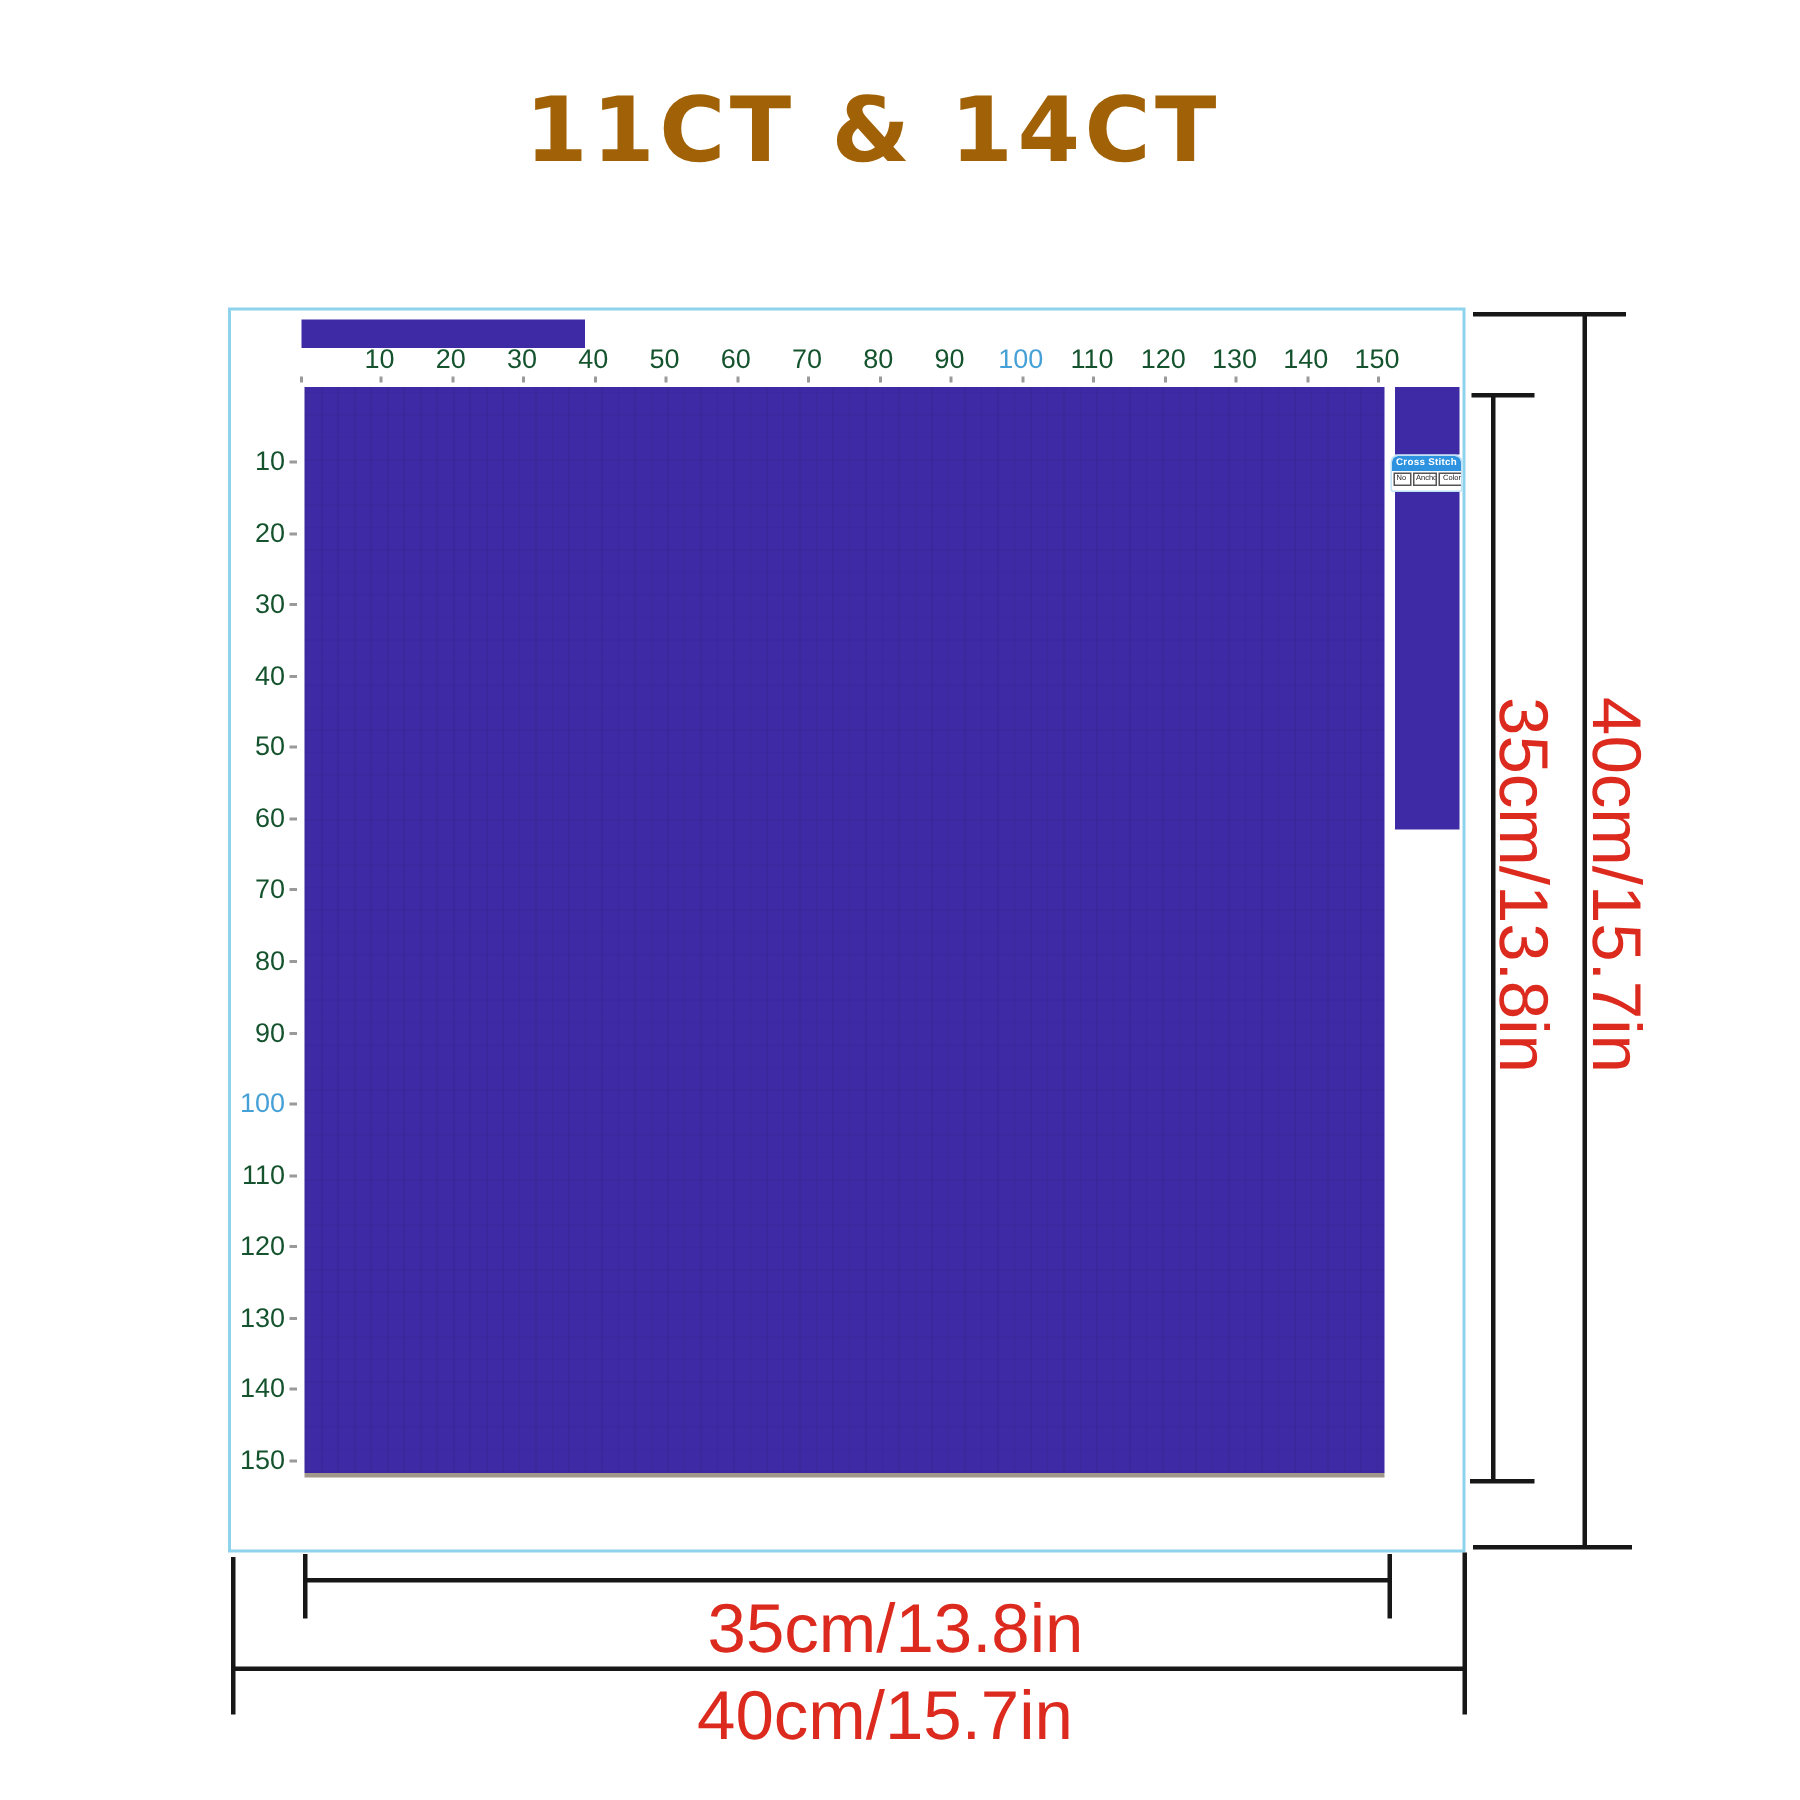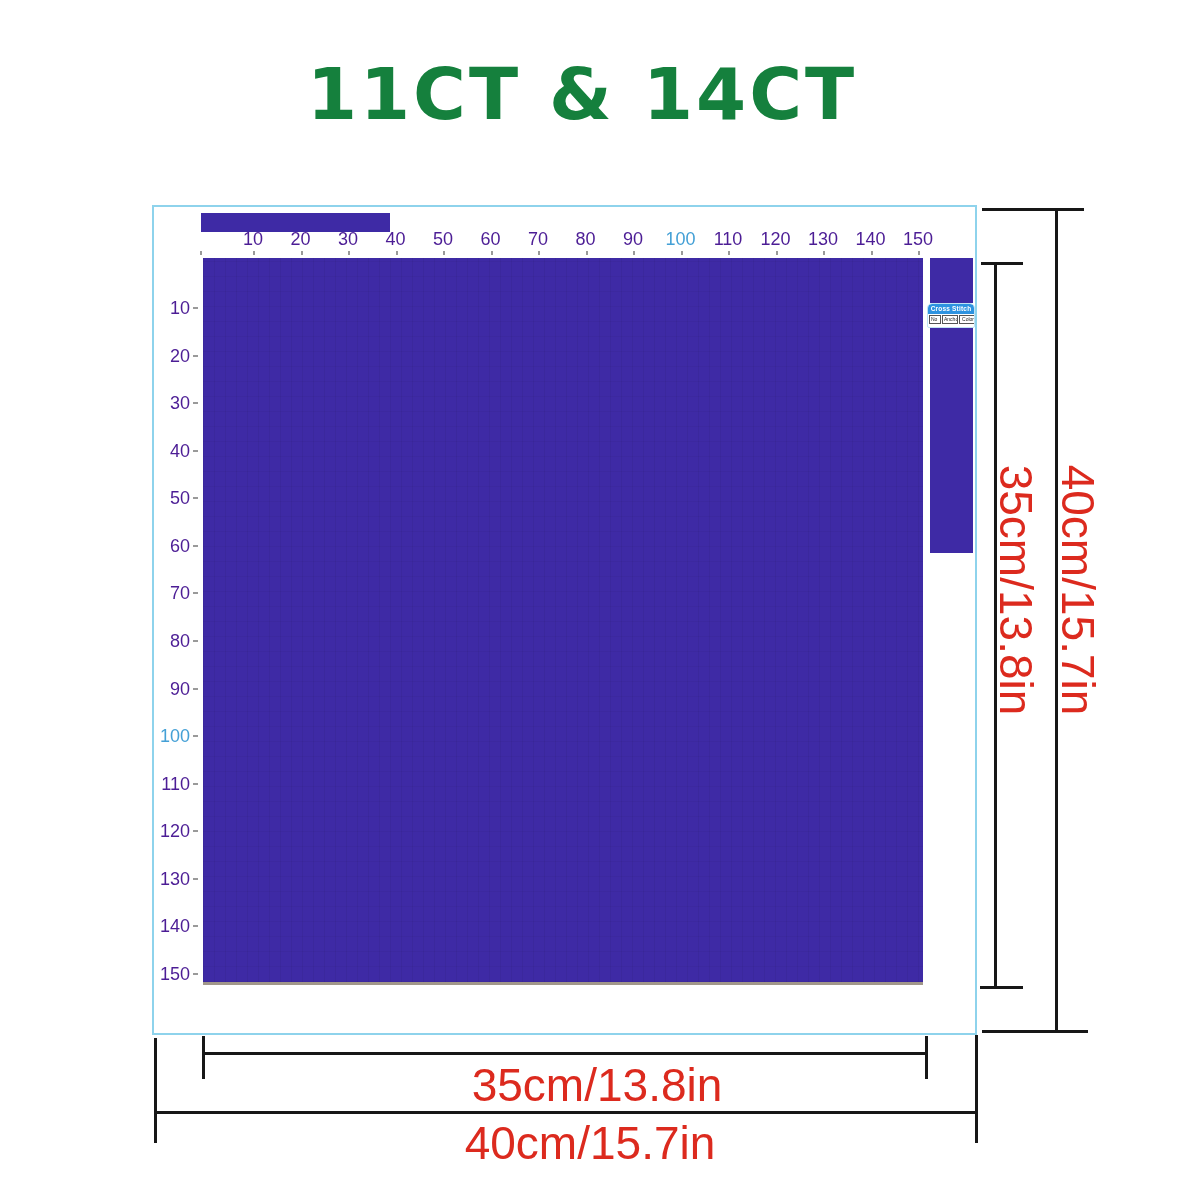--- a/index.html
+++ b/index.html
@@ -4,42 +4,42 @@
 <style>
   html,body{margin:0;padding:0;background:#ffffff;}
   #canvas{
     position:relative;width:1200px;height:1200px;background:#fff;overflow:hidden;
     font-family:"Liberation Sans","DejaVu Sans",sans-serif;
   }
   
   .title{
     position:absolute;left:582px;top:52px;transform:translateX(-50%);
     font-family:"DejaVu Sans",sans-serif;
-    font-size:72px;font-weight:700;letter-spacing:3px;color:#15803d;white-space:nowrap;
+    font-size:60px;font-weight:700;letter-spacing:3px;color:#a16207;white-space:nowrap;
   }
   
   .frame{
     position:absolute;left:152px;top:205px;width:825px;height:830px;
     border:2px solid var(--border-blue,#8ed3ec);box-sizing:border-box;background:#fff;
   }
   
   .fabric{background:var(--fabric-blue,#3e2aa5);position:absolute;}
   .fabric-main{
     left:203px;top:258px;width:720px;height:724px;
     background-image:
       repeating-linear-gradient(90deg, rgba(0,0,0,0.05) 0 1px, transparent 1px 11px),
       repeating-linear-gradient(0deg, rgba(0,0,0,0.04) 0 1px, transparent 1px 15px);
   }
   .fabric-shadow{position:absolute;left:203px;top:982px;width:720px;height:3px;background:#a1978a;}
   .fabric-bar-top{left:201px;top:213px;width:189px;height:19px;}
   .fabric-bar-right-a{left:930px;top:258px;width:43px;height:45px;}
   .fabric-bar-right-b{left:930px;top:327px;width:43px;height:226px;}
   
   .ruler-num{
-    position:absolute;font-size:18px;color:#4c1d95;white-space:nowrap;
+    position:absolute;font-size:18px;color:#14532d;white-space:nowrap;
   }
   .ruler-num.hl{color:var(--ruler-highlight,#44a0d6);}
   .tick{position:absolute;background:#9a9a9a;}
   .tick.v{width:2px;height:4px;}
   .tick.h{width:5px;height:2px;}
   
   .dline{position:absolute;background:#171717;}
   .dim-label{
     position:absolute;color:var(--dimension-red,#dc2a1e);
     font-size:46px;font-weight:400;white-space:nowrap;

